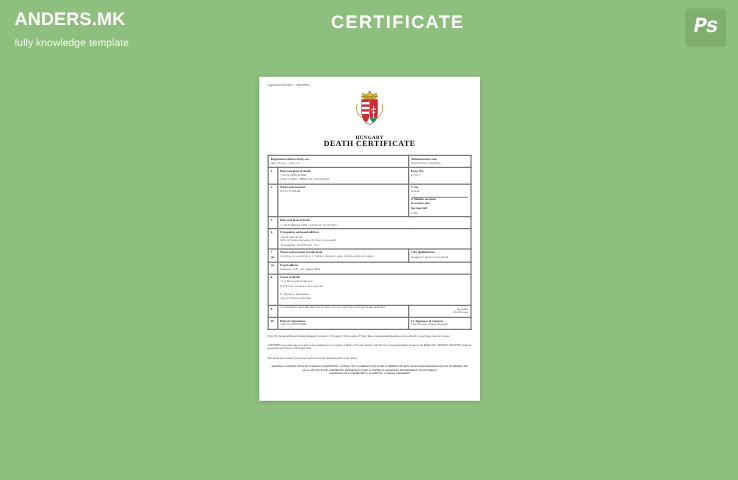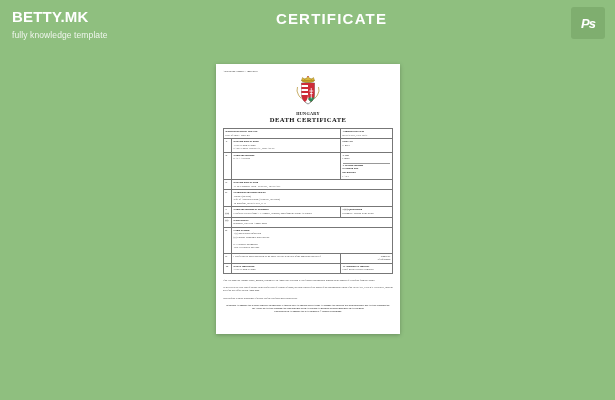--- a/index.html
+++ b/index.html
@@ -45,22 +45,22 @@
     letter-spacing: 1.2px;
     margin-left: 48px;
   }
   .ps-badge {
     position: absolute;
     right: 10px; top: 7px;
     width: 34px; height: 32px;
     background: #7fae6f;
     border-radius: 3px;
     color: #ffffff;
-    font-family: Liberation Sans, sans-serif;
-    font-size: 13px;
+    font-family: Liberation Mono, monospace;
+    font-size: 18px;
     font-weight: bold;
     font-style: italic;
     display: flex;
     align-items: center;
     justify-content: center;
     letter-spacing: -1px;
   }
 
   
   .page-shadow {
@@ -169,21 +169,21 @@
     font-size: 1.9px;
     font-weight: bold;
     line-height: 1.55;
     color: #111;
   }
 </style>
 </head>
 <body>
 
 <div class="topbar">
-  <div class="brand">BETTY.MK</div>
+  <div class="brand">ANDERS.MK</div>
   <div class="brand-sub">fully knowledge template</div>
   <div class="center-title">CERTIFICATE</div>
   <div class="ps-badge">Ps</div>
 </div>
 
 <div class="page-shadow">
   <div class="doc-inner">
 
     <div class="appnum">
       <span>Application Number :</span>

